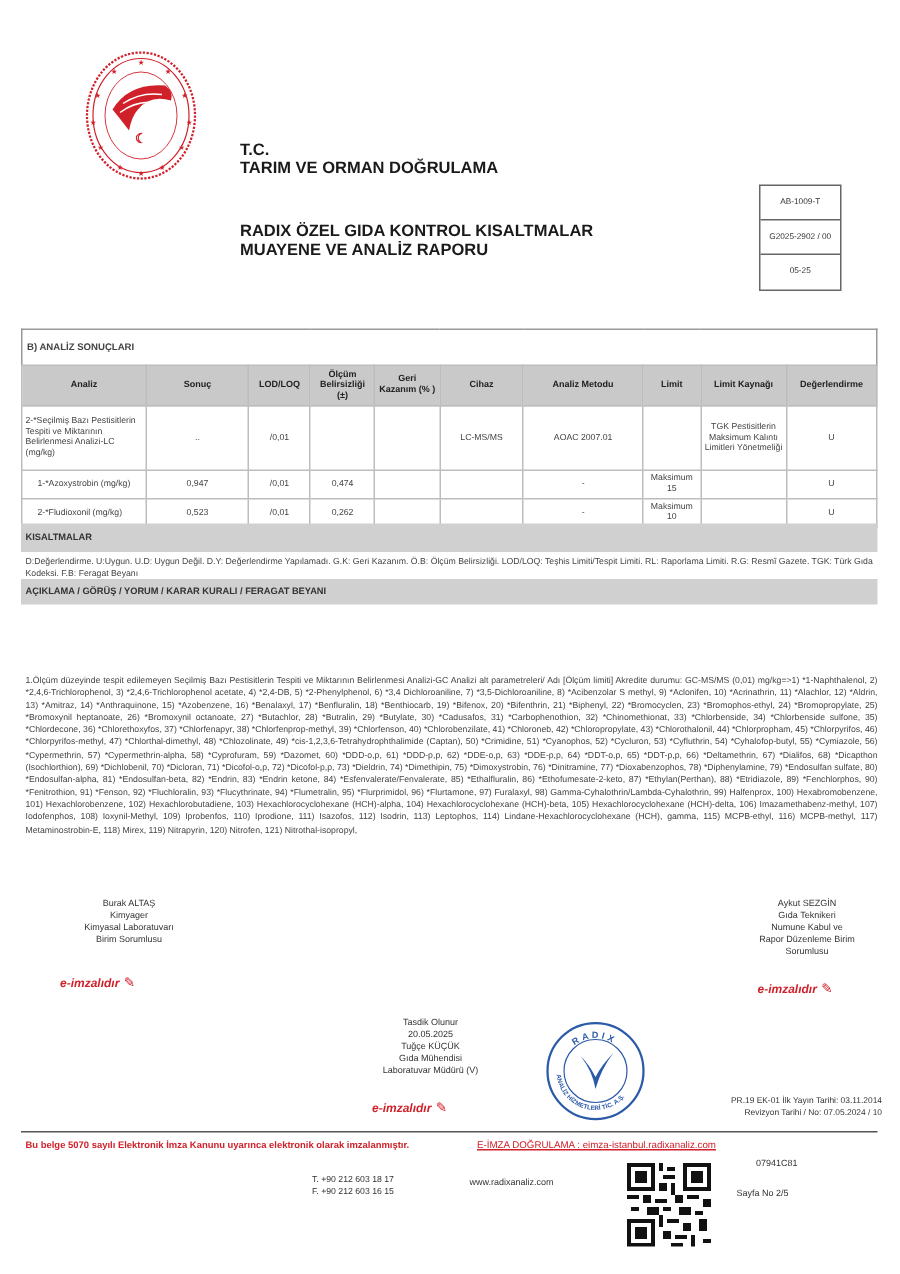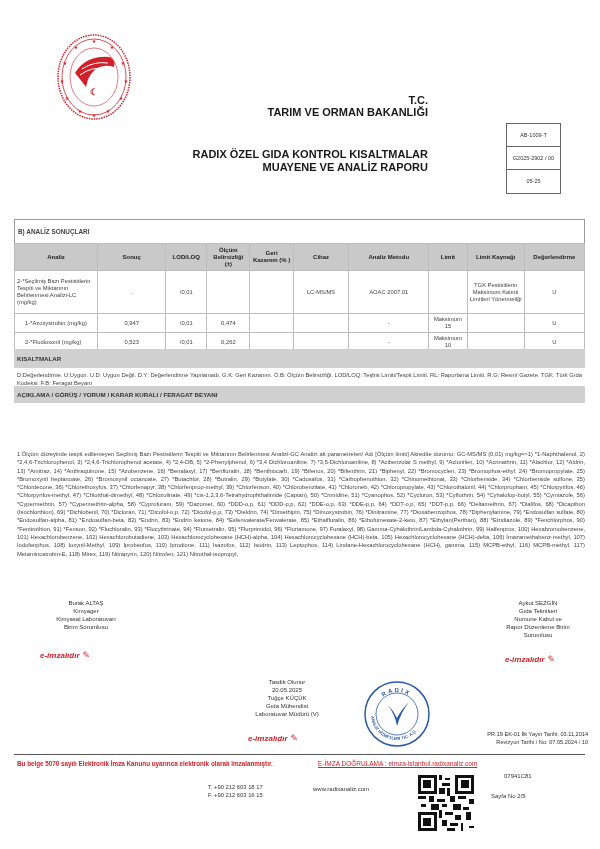--- a/index.html
+++ b/index.html
@@ -1,20 +1,20 @@
 <!DOCTYPE html>
 <html><head>
 <meta charset="utf-8">
 <style>
   * { box-sizing: border-box; margin: 0; padding: 0; }
   html, body { width: 600px; height: 849px; background: #ffffff; overflow: hidden; }
   body { position: relative; font-family: "Liberation Sans", sans-serif; color: #222; }
 
   .logo { position: absolute; left: 56px; top: 33px; width: 76px; height: 88px; }
-  .head-title { position: absolute; left: 148px; width: 280px; text-align: right; font-weight: bold; color: #1a1a1a; }
+  .head-title { position: absolute; left: 160px; width: 280px; text-align: left; font-weight: bold; color: #1a1a1a; }
   .head-tc { top: 94px; font-size: 11px; line-height: 13px; }
   .head-ministry { top: 106px; font-size: 11px; line-height: 13px; }
   .head-lab { top: 148px; font-size: 11px; line-height: 13px; }
   .head-report { top: 161px; font-size: 11px; line-height: 13px; }
 
   .code-box { position: absolute; left: 506px; top: 123px; width: 55px; border: 1px solid #666; }
   .code-box div { height: 23px; line-height: 23px; text-align: center; font-size: 5.5px; color: #333; border-bottom: 1px solid #666; white-space: nowrap; overflow: hidden; }
   .code-box div:last-child { border-bottom: none; }
 
   .results { position: absolute; left: 14px; top: 219px; width: 571px; border-collapse: collapse; font-size: 5.8px; }
@@ -77,21 +77,21 @@
       <text x="52" y="80">★</text>
       <text x="38" y="84">★</text>
   </g>
   <path d="M19 40 Q30 22 54 24 Q60 28 58 34 Q44 30 36 40 Q32 44 30 54 Q24 46 19 40 Z" fill="#d0202a"></path>
   <path d="M26 36 Q38 28 52 30" stroke="#fff" stroke-width="1" fill="none"></path>
   <path d="M24 42 Q36 33 50 36" stroke="#fff" stroke-width="1" fill="none"></path>
   <text x="38" y="62" fill="#d0202a" font-size="9" font-weight="bold" text-anchor="middle">☾</text>
 </svg>
 
 <div class="head-title head-tc">T.C.</div>
-<div class="head-title head-ministry">TARIM VE ORMAN BAKANLIĞI</div>
+<div class="head-title head-ministry">TARIM VE ORMAN DOĞRULAMA</div>
 <div class="head-title head-lab">RADIX ÖZEL GIDA KONTROL KISALTMALAR</div>
 <div class="head-title head-report">MUAYENE VE ANALİZ RAPORU</div>
 
 <div class="code-box">
   <div>AB-1009-T</div>
   <div>G2025-2902 / 00</div>
   <div>05-25</div>
 </div>
 
 <table class="results">

